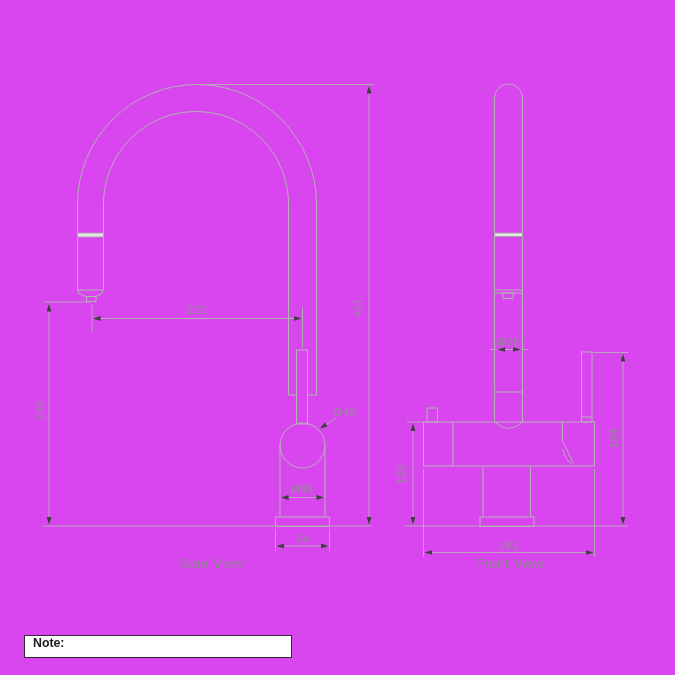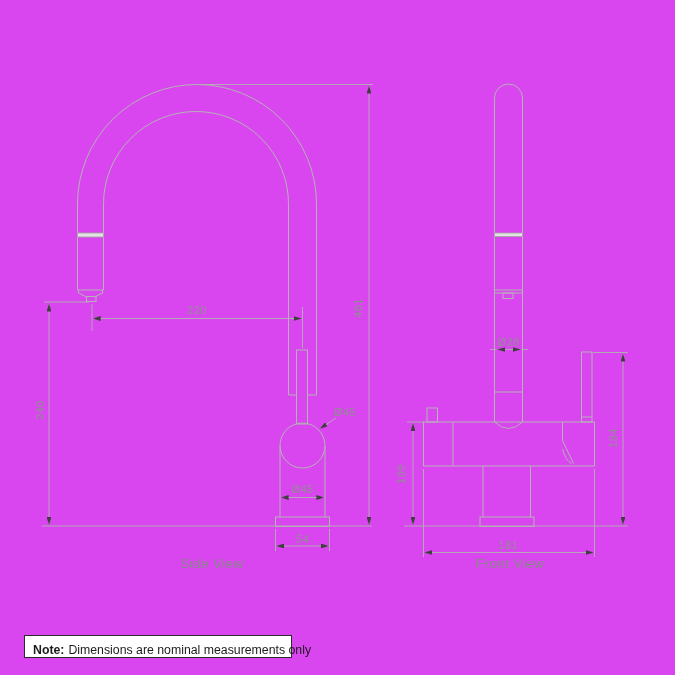--- a/index.html
+++ b/index.html
@@ -3,21 +3,21 @@
 <meta charset="utf-8">
 <style>
   html,body{margin:0;padding:0;background:#ffffff;}
   .canvas{position:relative;width:675px;height:675px;background:#d946ef;overflow:hidden;
           font-family:"Liberation Sans",sans-serif;}
   svg{position:absolute;left:0;top:0;}
   svg text{font-family:"Liberation Sans",sans-serif;fill:#8f8f8f;}
   .dim-txt{font-size:11px;letter-spacing:.5px;}
   .view-label{font-size:13.5px;fill:#898989;letter-spacing:.4px;}
   .note-box{position:absolute;left:24px;top:635px;width:268px;height:23px;
-            border:1.5px solid #2b2b2b;display:flex;align-items:flex-end;
+            border:1.5px solid #2b2b2b;display:flex;align-items:flex-start;
             padding:0 12px 0 8px;box-sizing:border-box;background:#fff;}
   .note-box .b{font-weight:bold;margin-right:4px;}
   .note-box span{font-size:12.3px;color:#1c1c1c;white-space:nowrap;}
 </style>
 </head>
 <body>
 
 <div class="canvas">
 
 <svg width="675" height="675" viewBox="0 0 675 675">
@@ -126,16 +126,15 @@
 
   <text class="dim-txt" x="508.5" y="345.5" text-anchor="middle">Ø28</text>
   <text class="dim-txt" x="404.5" y="474" text-anchor="middle" transform="rotate(-90 404.5 474)">109</text>
   <text class="dim-txt" x="617" y="438" text-anchor="middle" transform="rotate(-90 617 438)">184</text>
   <text class="dim-txt" x="508.5" y="549" text-anchor="middle">181</text>
   <text class="view-label" x="510" y="568" text-anchor="middle">Front View</text>
 </svg>
 
 <div class="note-box">
   <span class="b">Note:</span>
-  <span>Dimensions are nominal measurements only</span>
 </div>
 
 </div>
 
 </body></html>

